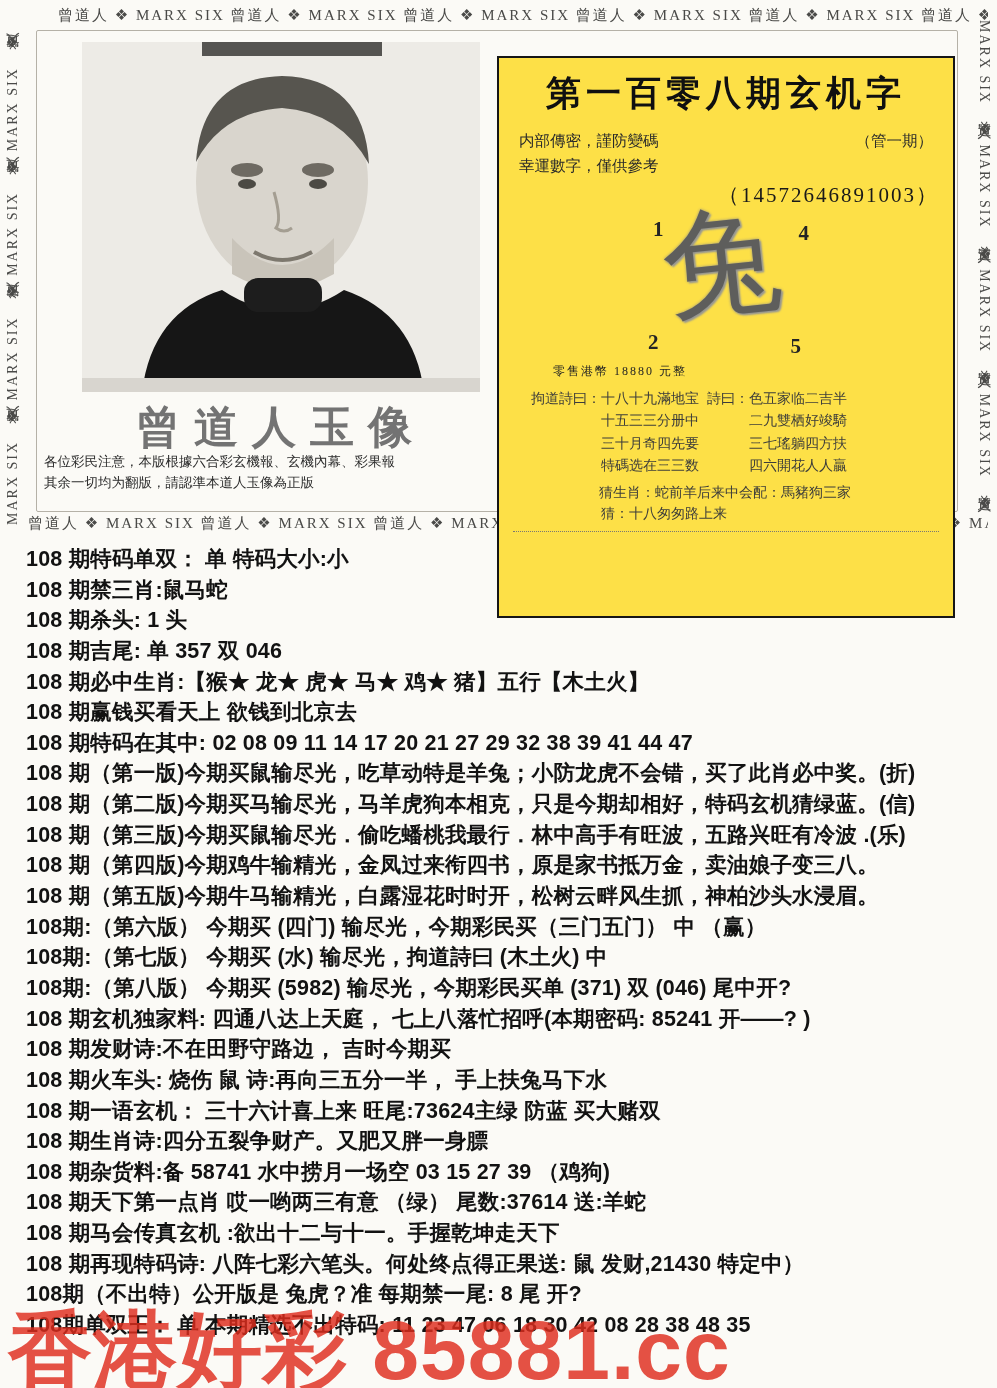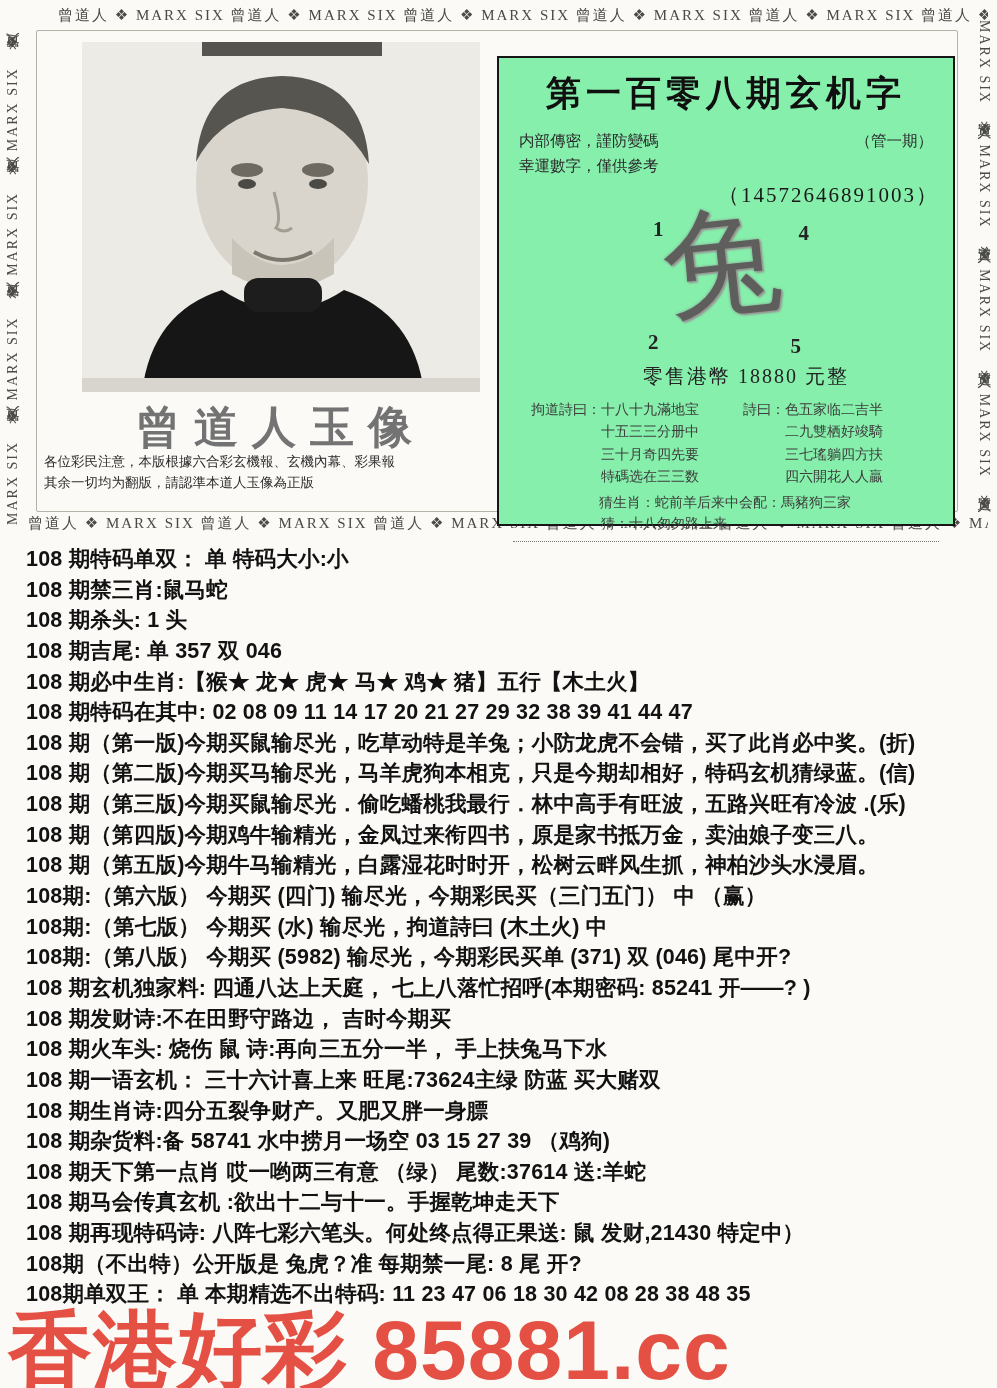--- a/index.html
+++ b/index.html
@@ -22,41 +22,41 @@
 
   
   .portrait{position:absolute;left:82px;top:42px;width:398px;height:350px;background:#eceae5;}
   .caption{position:absolute;left:82px;top:398px;width:398px;text-align:center;
            font-family:"Liberation Serif",serif;font-weight:bold;font-size:44px;
            letter-spacing:14px;color:#737373;}
   .small-note{position:absolute;left:44px;top:452px;width:446px;font-size:13.5px;
               line-height:1.55;color:#2b2b2b;font-family:"Liberation Serif",serif;}
 
   
-  .mbox{position:absolute;left:497px;top:56px;width:458px;height:470px;
+  .mbox{position:absolute;left:497px;top:56px;width:458px;height:562px;
         border:2px solid #161616;box-sizing:border-box;padding:10px 14px 6px 14px;
-        background:#86efac;}
+        background:#fde047;}
   .mbox-title{font-family:"Liberation Serif",serif;font-weight:bold;font-size:35px;
               letter-spacing:5px;text-align:center;color:#101010;margin:2px 0 14px 0;}
   .mbox-row{display:flex;justify-content:space-between;font-family:"Liberation Serif",serif;
             font-size:15.5px;color:#2a2a2a;margin:4px 6px;}
   .mbox-line{font-family:Liberation Sans, sans-serif;font-size:15.5px;color:#2a2a2a;margin:4px 6px;}
   .mbox-numbers{text-align:right;font-family:"Liberation Serif",serif;font-size:21px;
                 letter-spacing:2px;color:#191919;margin:2px 0 0 0;}
   .rabbit-zone{position:relative;height:152px;}
   .rabbit-glyph{position:absolute;left:150px;top:-4px;font-family:"Liberation Serif",serif;
                 font-size:118px;line-height:1;color:#5e5e5c;transform:rotate(-6deg);
                 text-shadow:0 0 3px #8a8a88,2px 2px 2px #9a9a96;}
   .corner-num{position:absolute;font-family:"Liberation Serif",serif;font-size:21px;
               font-weight:bold;color:#242424;}
   .cn-tl{left:140px;top:8px;} .cn-tr{right:130px;top:12px;}
   .cn-bl{left:135px;bottom:6px;} .cn-br{right:138px;bottom:2px;}
-  .price-line{text-align:center;font-family:"Liberation Serif",serif;font-size:20px;
+  .price-line{font-family:"Liberation Serif",serif;font-size:12px;
               color:#232323;letter-spacing:2px;margin:2px 0 8px 40px;}
-  .poems{display:flex;gap:44px;font-family:Liberation Sans, sans-serif;font-size:14px;
+  .poems{display:flex;gap:8px;font-family:Liberation Mono, monospace;font-size:14px;
          color:#3c3c3a;line-height:1.6;margin-left:18px;}
   .poem-label{white-space:nowrap;}
   .poem-lines{margin:0;padding:0;list-style:none;}
   .poem-col{display:flex;}
   .guess-row{display:flex;font-family:"Liberation Serif",serif;
              font-size:14px;color:#3c3c3a;line-height:1.55;margin:4px 10px 0 86px;}
   .dotted-rule{border-top:1px dotted #7a7872;margin-top:6px;}
 
   
   .body-list{position:absolute;left:26px;top:548px;width:960px;display:flex;
@@ -154,20 +154,21 @@
     </div>
     <div class="dotted-rule"></div>
   </div>
 
   <div class="body-list">
     <div class="line">108 期特码单双：  单   特码大小:小</div>
     <div class="line">108 期禁三肖:鼠马蛇</div>
     <div class="line">108 期杀头: 1 头</div>
     <div class="line">108 期吉尾: 单 357 双 046</div>
     <div class="line">108 期必中生肖:【猴★ 龙★ 虎★ 马★ 鸡★ 猪】五行【木土火】</div>
+    <div class="line">108 期赢钱买看天上   欲钱到北京去</div>
     <div class="line">108 期特码在其中: 02 08 09 11 14 17 20 21 27 29 32 38 39 41 44 47</div>
     <div class="line">108 期（第一版)今期买鼠输尽光，吃草动特是羊兔；小防龙虎不会错，买了此肖必中奖。(折)</div>
     <div class="line">108 期（第二版)今期买马输尽光，马羊虎狗本相克，只是今期却相好，特码玄机猜绿蓝。(信)</div>
     <div class="line">108 期（第三版)今期买鼠输尽光．偷吃蟠桃我最行．林中高手有旺波，五路兴旺有冷波 .(乐)</div>
     <div class="line">108 期（第四版)今期鸡牛输精光，金凤过来衔四书，原是家书抵万金，卖油娘子变三八。</div>
     <div class="line">108 期（第五版)今期牛马输精光，白露湿花时时开，松树云畔风生抓，神柏沙头水浸眉。</div>
     <div class="line">108期:（第六版） 今期买 (四门) 输尽光，今期彩民买（三门五门） 中 （赢）</div>
     <div class="line">108期:（第七版） 今期买 (水) 输尽光，拘道詩曰 (木土火) 中</div>
     <div class="line">108期:（第八版） 今期买 (5982) 输尽光，今期彩民买单 (371)  双 (046) 尾中开?</div>
     <div class="line">108 期玄机独家料: 四通八达上天庭， 七上八落忙招呼(本期密码: 85241    开——? )</div>

